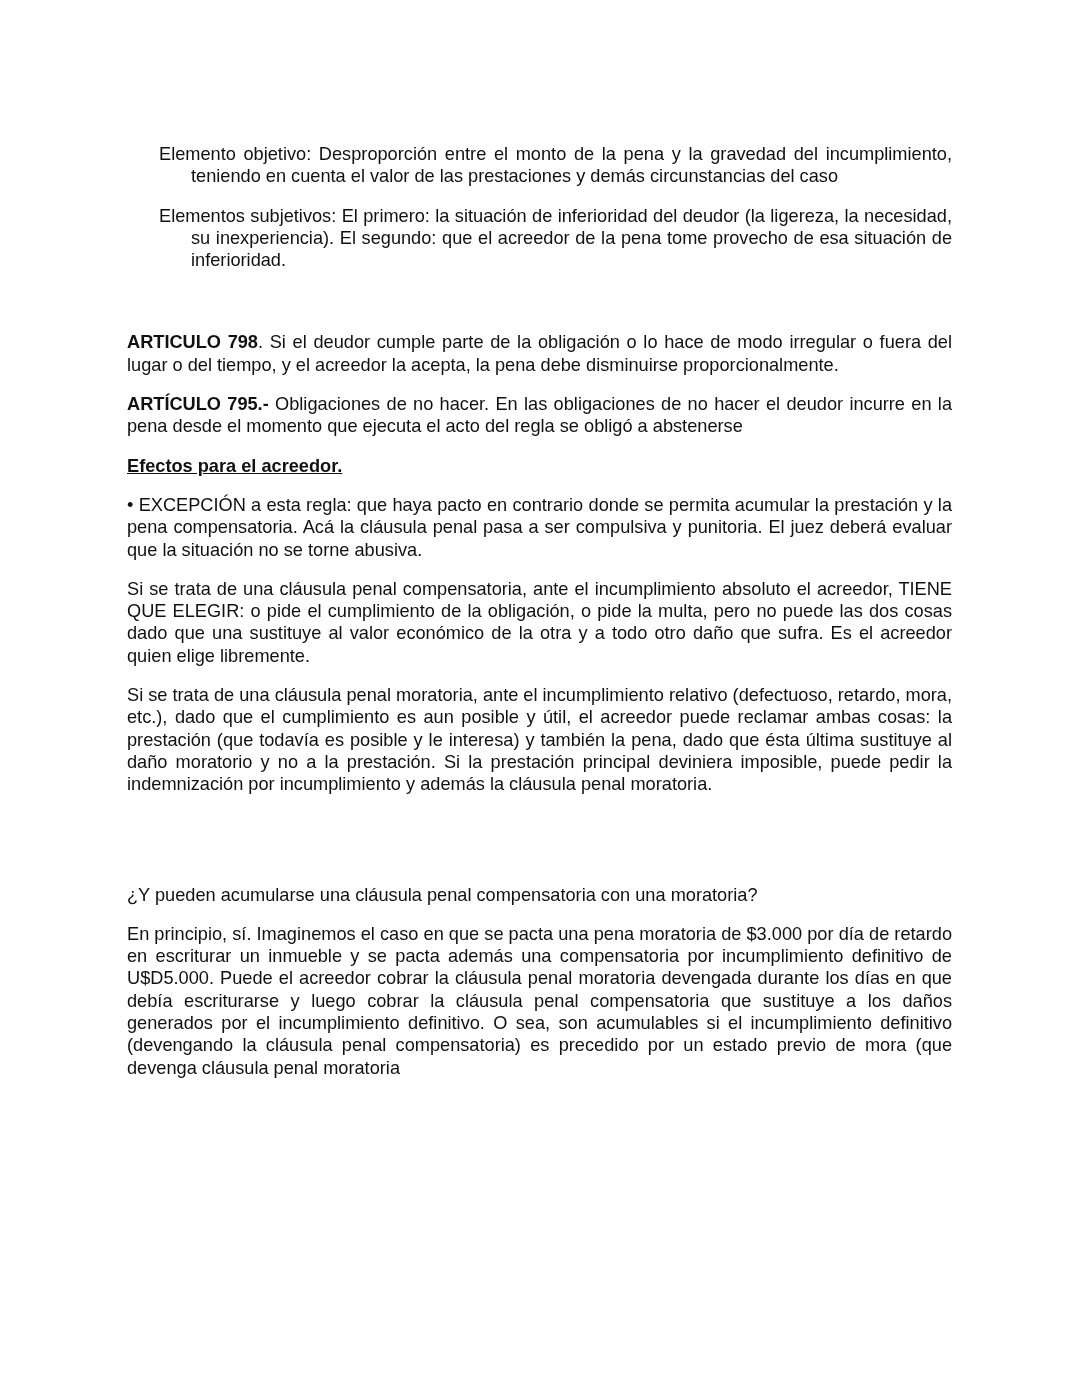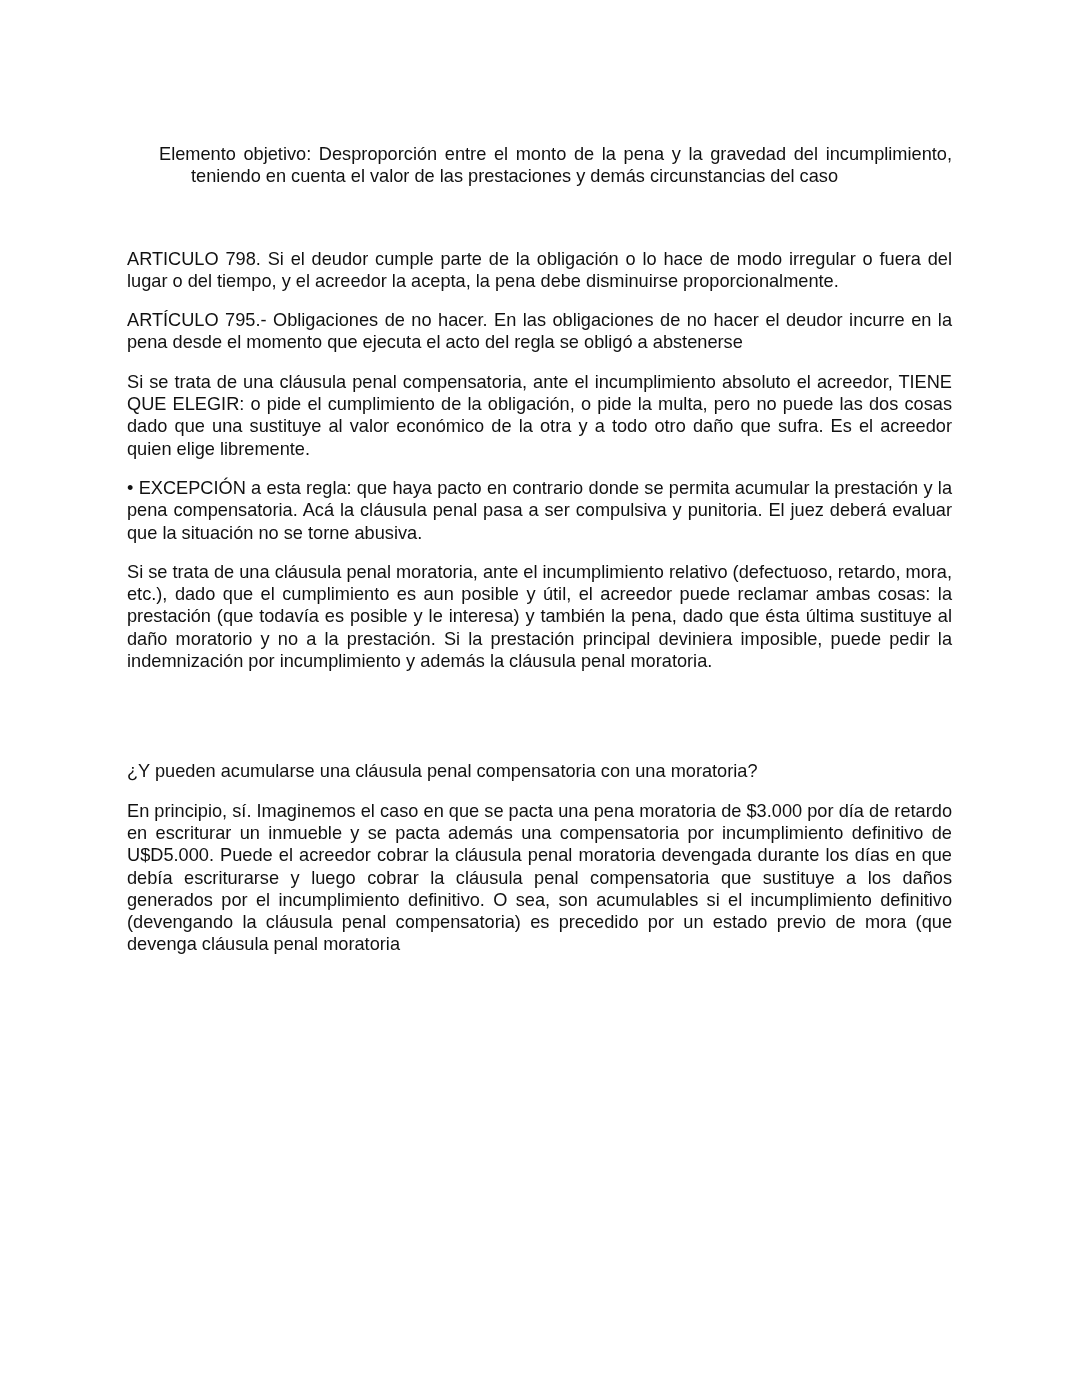--- a/index.html
+++ b/index.html
@@ -26,40 +26,42 @@
     p {
       margin: 0;
       text-align: justify;
     }
     .hang {
       padding-left: 64px;
       text-indent: -32px;
     }
     .gap-s { margin-top: 17px; }
     .gap-m { margin-top: 17px; }
-    b { font-weight: normal; }
+    b { font-weight: bold; }
     .ul { }
     .ulbold { text-decoration: underline; font-weight: bold; }
   </style>
 </head>
 <body>
 
 <div class="page">
 
   <p class="hang" style="margin-left:0;">Elemento objetivo: Desproporción entre el monto de la pena y la  gravedad del incumplimiento, teniendo en  cuenta el valor de las prestaciones y demás circunstancias del caso</p>
 
+  <p class="hang gap-s">Elementos subjetivos: El primero: la situación de inferioridad del  deudor (la ligereza, la necesidad, su  inexperiencia). El segundo: que el acreedor de la pena tome provecho de esa situación de inferioridad.</p>
 
   <p style="margin-top:60px;"><b>ARTICULO 798</b><span>. Si el deudor cumple parte de la obligación o lo hace de modo irregular o fuera del lugar o del tiempo, y el acreedor la acepta, la pena debe disminuirse proporcionalmente.</span></p>
 
   <p class="gap-m"><b>ARTÍCULO 795.-</b><span> Obligaciones de no hacer. En las obligaciones de no hacer el deudor incurre en la pena desde el momento que ejecuta el acto del regla se obligó a abstenerse</span></p>
 
+  <p class="gap-m ulbold">Efectos para el acreedor.</p>
+
+  <p class="gap-m">• EXCEPCIÓN a esta regla: que haya pacto en contrario donde se permita acumular la prestación y la pena compensatoria. Acá la cláusula penal pasa a ser compulsiva y punitoria. El juez deberá evaluar que la situación no se torne abusiva.</p>
 
   <p class="gap-m">Si se trata de una cláusula penal compensatoria, ante el incumplimiento absoluto el acreedor, TIENE QUE ELEGIR: o pide el cumplimiento de la obligación, o pide la multa, pero no puede las dos cosas dado que una sustituye al valor económico de la otra y a todo otro daño que sufra. Es el acreedor quien elige libremente.</p>
-
-  <p class="gap-m">• EXCEPCIÓN a esta regla: que haya pacto en contrario donde se permita acumular la prestación y la pena compensatoria. Acá la cláusula penal pasa a ser compulsiva y punitoria. El juez deberá evaluar que la situación no se torne abusiva.</p>
 
   <p class="gap-m">Si se trata de una cláusula penal moratoria, ante el incumplimiento relativo (defectuoso, retardo, mora, etc.), dado que el cumplimiento es aun posible y útil, el acreedor puede reclamar ambas cosas: la prestación (que todavía es posible y le interesa) y también la pena, dado que ésta última sustituye al daño moratorio y no a la prestación. Si la prestación principal deviniera imposible, puede pedir la indemnización por incumplimiento y además la cláusula penal moratoria.</p>
 
   <p class="ul" style="margin-top:88px;">¿Y pueden acumularse una cláusula penal compensatoria con una moratoria?</p>
 
   <p class="gap-m">En principio, sí. Imaginemos el caso en que se pacta una pena moratoria de $3.000 por día de retardo en escriturar un inmueble y se pacta además una compensatoria por incumplimiento definitivo de U$D5.000. Puede el acreedor cobrar la cláusula penal moratoria devengada durante los días en que debía escriturarse y luego cobrar la cláusula penal compensatoria que sustituye a los daños generados por el incumplimiento definitivo. O sea, son acumulables si el incumplimiento definitivo (devengando la cláusula penal compensatoria) es precedido por un estado previo de mora (que devenga cláusula penal moratoria</p>
 
 
 
 </div>

